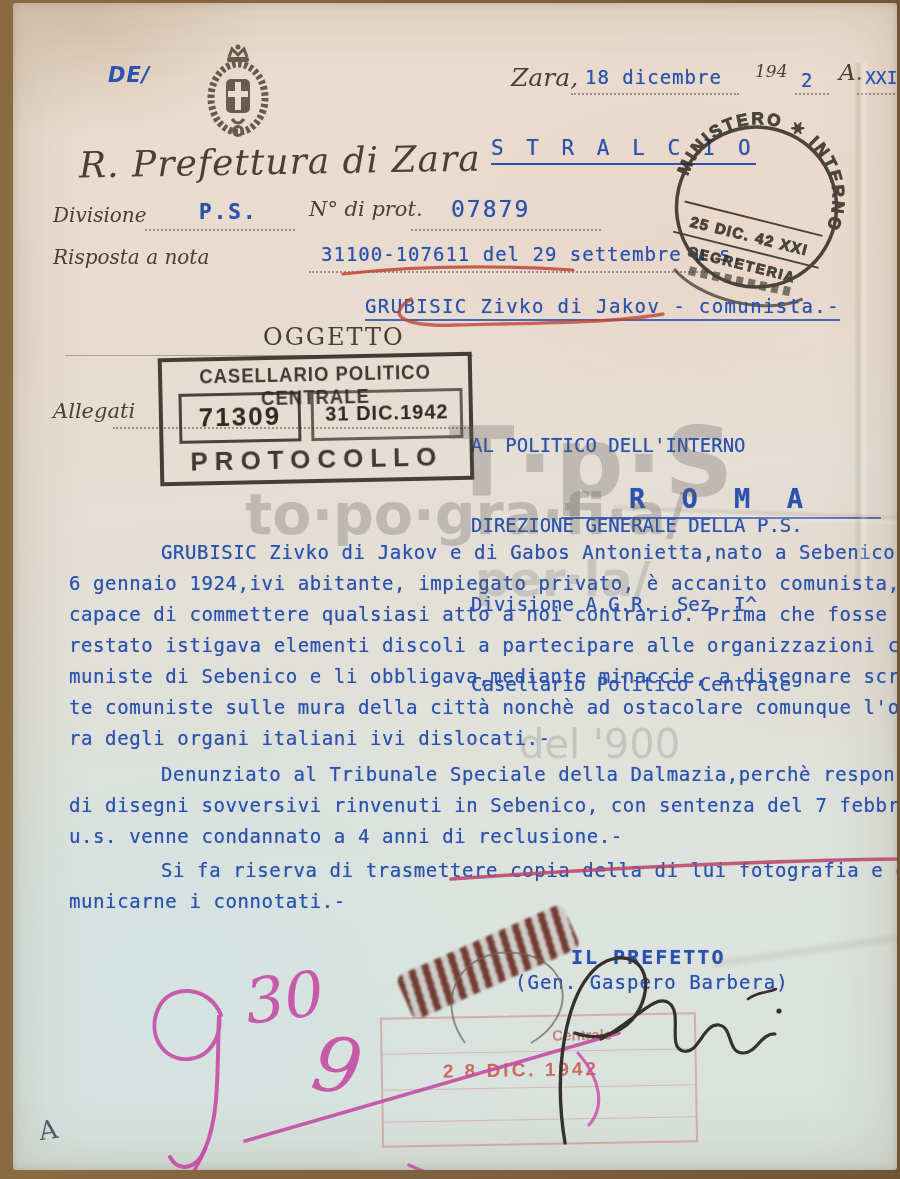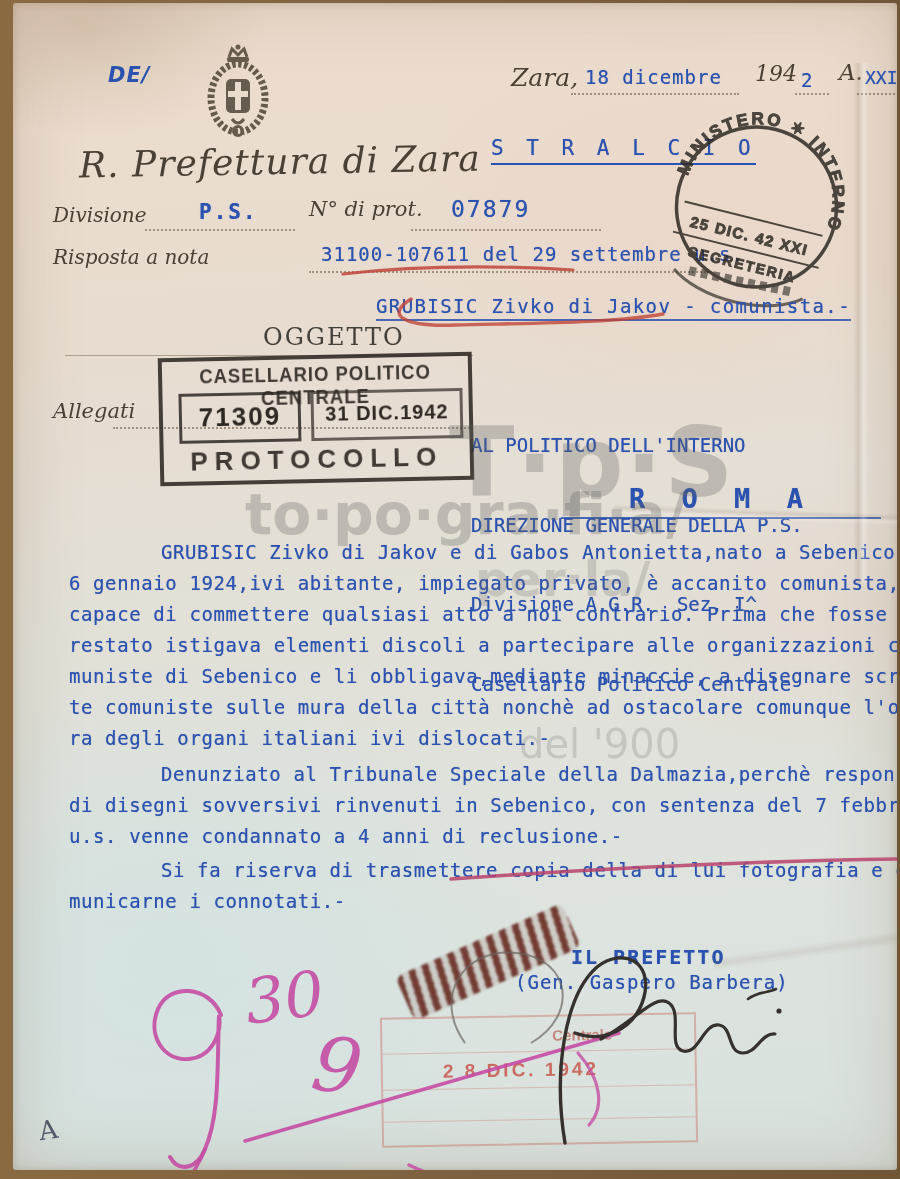--- a/index.html
+++ b/index.html
@@ -77,21 +77,21 @@
   <div class="abs dots" style="left:398px;top:226px;width:190px;"></div>
   <div class="abs typw" style="left:438px;top:193px;font-size:23px;letter-spacing:2px;">07879</div>
 
   <div class="abs script" style="left:40px;top:242px;font-size:20px;">Risposta a nota</div>
   <div class="abs dots" style="left:296px;top:268px;width:400px;"></div>
   <div class="abs typw" style="left:308px;top:240px;font-size:19px;letter-spacing:1px;">31100-107611 del 29 settembre u.s.</div>
 
   <div class="abs script" style="left:498px;top:60px;font-size:25px;">Zara,</div>
   <div class="abs dots" style="left:558px;top:90px;width:168px;"></div>
   <div class="abs typw" style="left:572px;top:63px;font-size:19px;letter-spacing:1px;">18 dicembre</div>
-  <div class="abs script" style="left:742px;top:58px;font-size:22px;">194</div>
+  <div class="abs script" style="left:742px;top:58px;font-size:17px;">194</div>
   <div class="abs typw" style="left:788px;top:66px;font-size:19px;">2</div>
   <div class="abs dots" style="left:782px;top:90px;width:34px;"></div>
   <div class="abs script" style="left:826px;top:56px;font-size:23px;">A.</div>
   <div class="abs typw" style="left:852px;top:64px;font-size:18px;">XXI-</div>
   <div class="abs dots" style="left:844px;top:90px;width:46px;"></div>
 
   <div class="abs typw" style="left:478px;top:133px;font-size:21px;font-weight:normal;letter-spacing:5px;border-bottom:2px solid #2b52ae;padding-bottom:3px;">S T R A L C I O</div>
 
   <svg class="abs" style="left:638px;top:116px;opacity:.85;filter:blur(.3px);" width="210" height="190" viewBox="0 0 210 190">
     <g transform="rotate(14 105 90)" stroke="#2e2a23" fill="none">
@@ -103,21 +103,21 @@
       <line x1="34" y1="100" x2="176" y2="100" stroke-width="2"></line>
       <line x1="30" y1="132" x2="180" y2="132" stroke-width="2"></line>
       <text x="105" y="123" text-anchor="middle" font-family="Liberation Sans,sans-serif" font-size="15" font-weight="bold" fill="#2e2a23" letter-spacing="1.5">25 DIC. 42 XXI</text>
       <text x="105" y="152" text-anchor="middle" font-family="Liberation Sans,sans-serif" font-size="14" font-weight="bold" fill="#2e2a23" letter-spacing="2">SEGRETERIA</text>
       <path d="M40,168 A 80 42 0 0 0 172,166" stroke-width="3" opacity=".8"></path>
       <path d="M55,166 L158,162" stroke-width="9" stroke-dasharray="7 5" opacity=".7"></path>
     </g>
   </svg>
 
   <div class="abs" style="left:250px;top:288px;font-family:'DejaVu Serif',serif;font-size:24px;color:#44403a;letter-spacing:2px;margin-top:32px;">OGGETTO</div>
-  <div class="abs typw" style="left:352px;top:292px;font-size:19px;letter-spacing:1.4px;border-bottom:2px solid rgba(43,82,174,.85);padding-bottom:2px;margin-left:11px;">GRUBISIC Zivko di Jakov - comunista.-</div>
+  <div class="abs typw" style="left:352px;top:292px;font-size:19px;letter-spacing:1.4px;border-bottom:2px solid rgba(43,82,174,.85);padding-bottom:2px;">GRUBISIC Zivko di Jakov - comunista.-</div>
 
   <div class="abs rule" style="left:52px;top:352px;width:408px;"></div>
   <div class="abs script" style="left:40px;top:396px;font-size:21px;">Allegati</div>
   <div class="abs dots" style="left:100px;top:424px;width:360px;z-index:1;"></div>
 
   <div class="abs protostamp stampink" style="left:146px;top:352px;width:306px;height:120px;z-index:4;">
     <div class="abs hd" style="left:0;right:0;top:5px;text-align:center;font-size:18.5px;transform:scaleY(1.08);">CASELLARIO POLITICO CENTRALE</div>
     <div class="abs" style="left:16px;top:32px;width:116px;height:44px;border:3px solid rgba(45,40,34,.85);">
       <div style="text-align:center;font-size:26px;font-weight:bold;letter-spacing:2px;margin-top:6px;">71309</div>
     </div>

